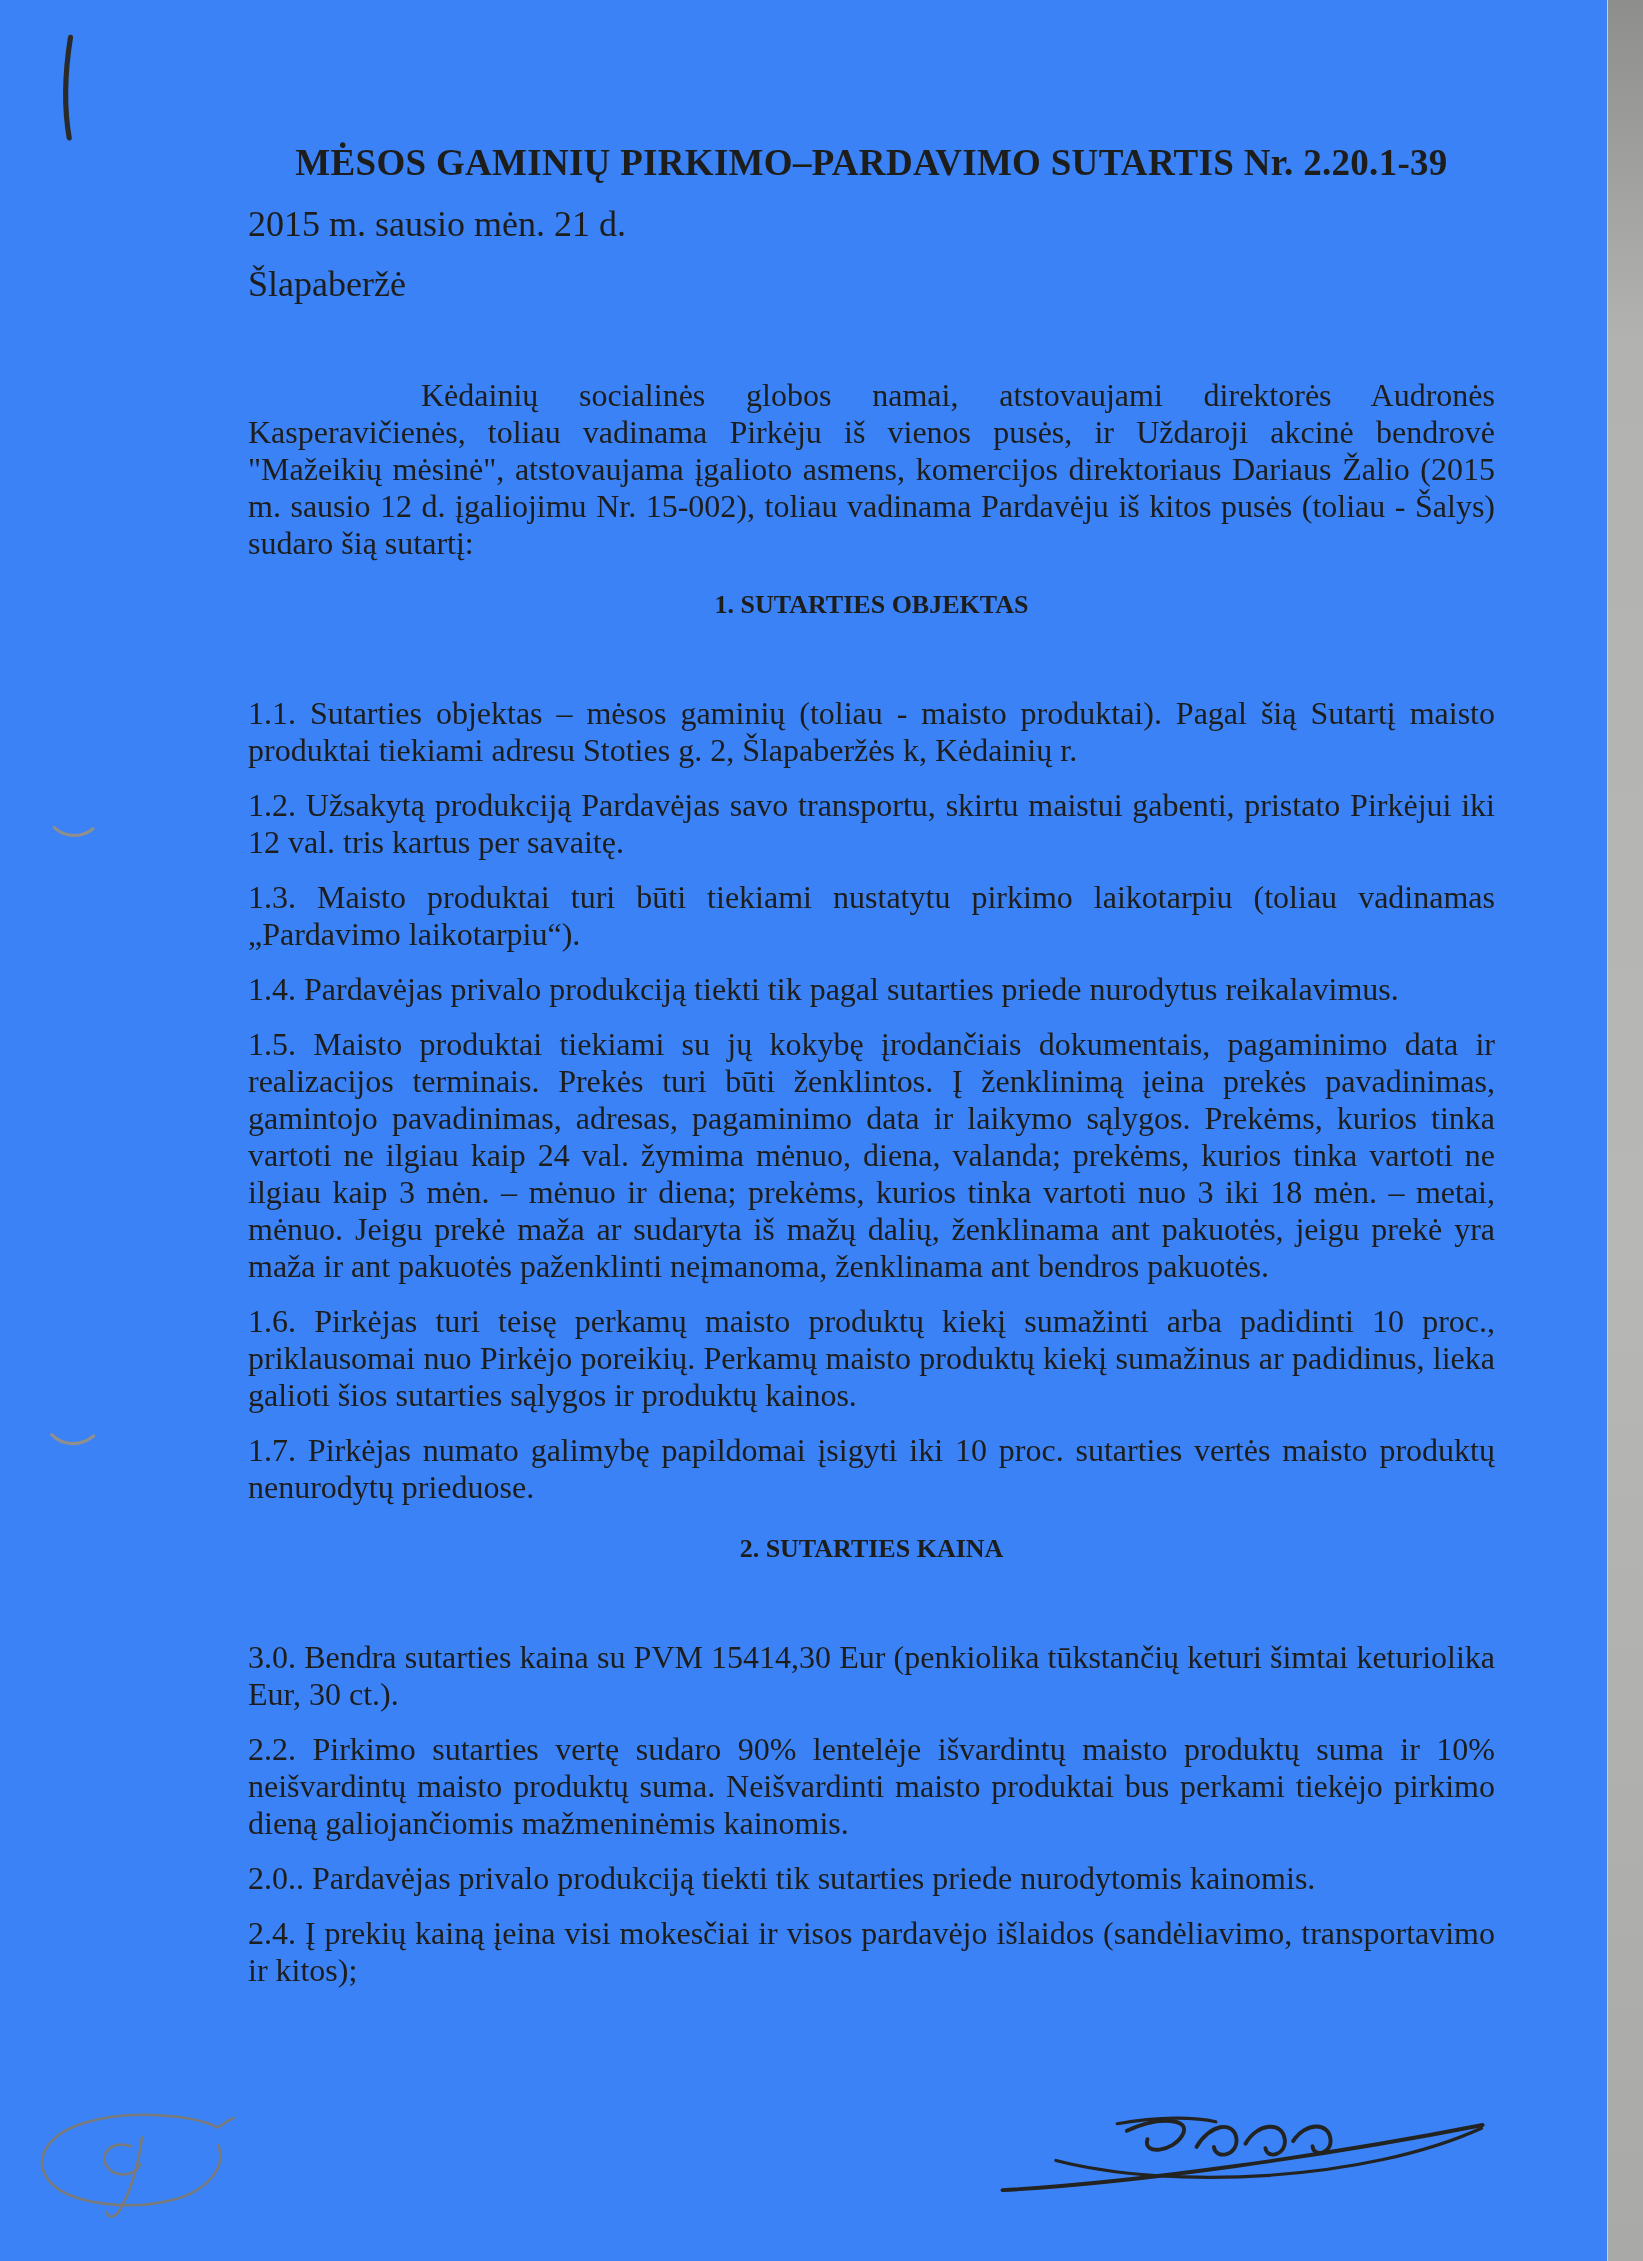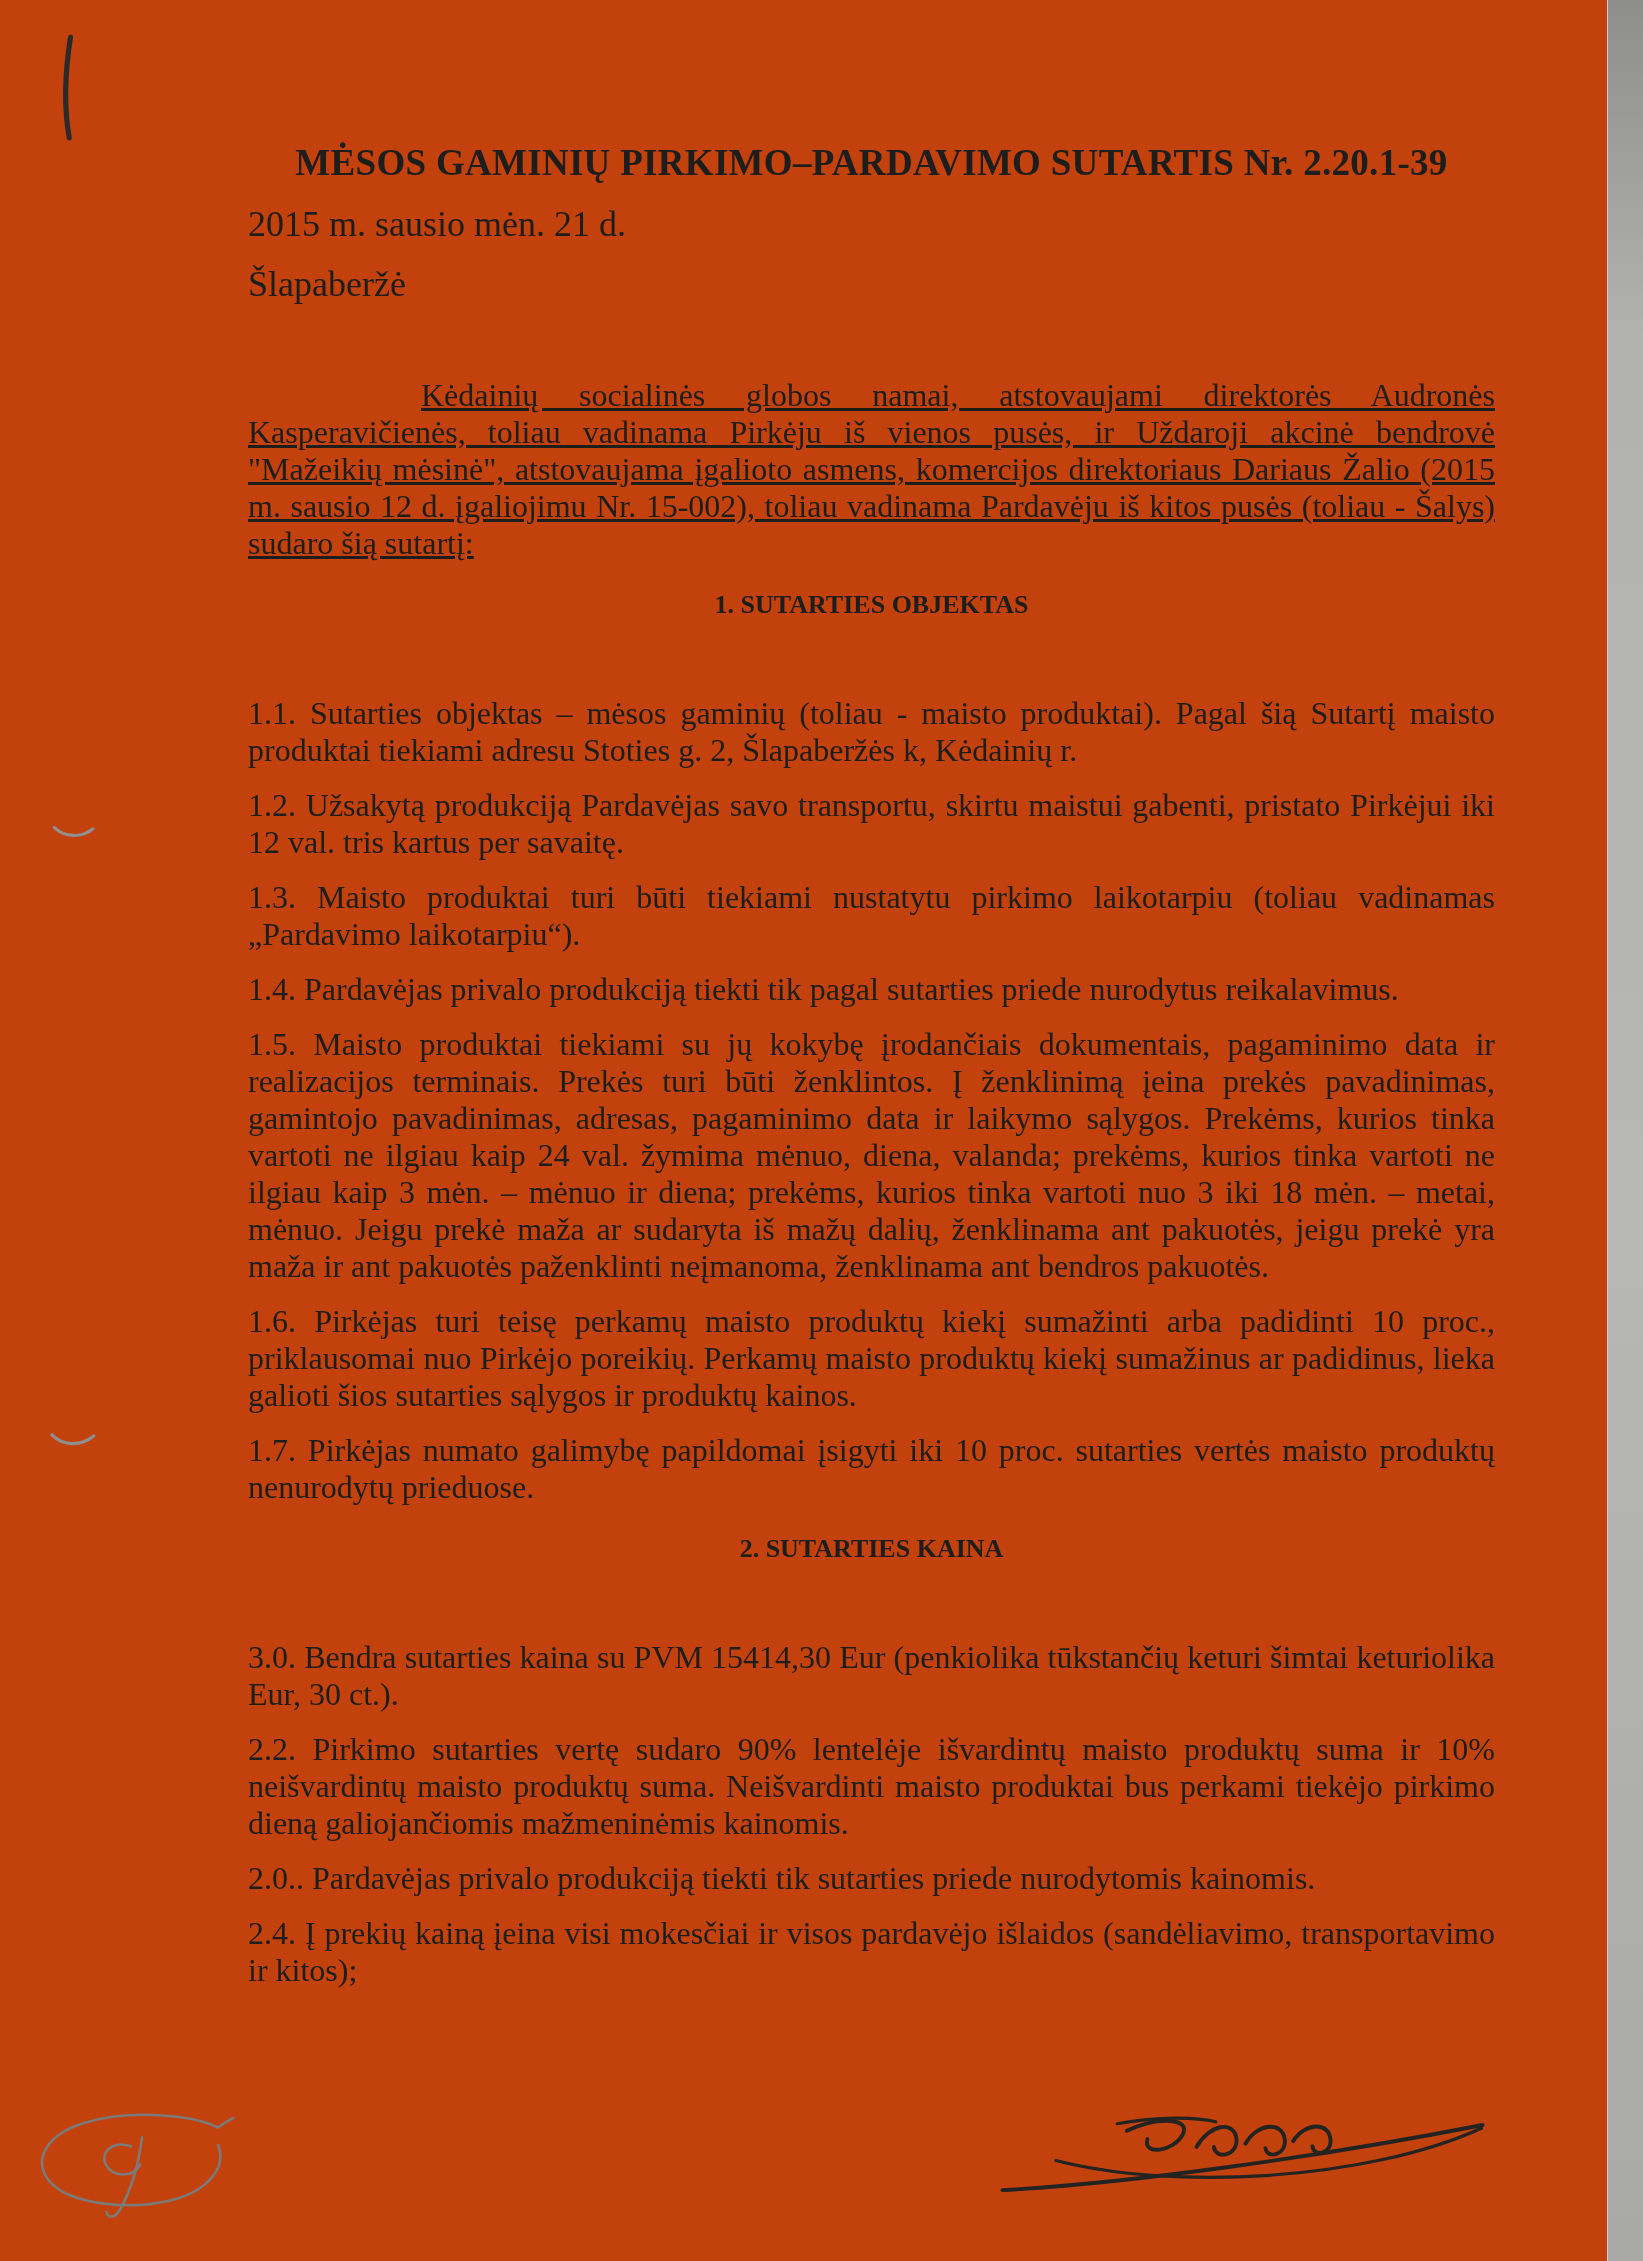--- a/index.html
+++ b/index.html
@@ -1,21 +1,21 @@
 <!DOCTYPE html>
 <html style="font-size:10.3px"><head>
 <meta charset="utf-8">
 <style>
   * { box-sizing: border-box; }
   html, body { margin: 0; padding: 0; background: #e9e9e7; }
   .page {
     position: relative;
     width: 1644px;
     height: 2261px;
-    background: #c2410c;
+    background: #3b82f6;
     overflow: hidden;
     font-family: "Liberation Serif", "DejaVu Serif", serif;
     color: #1d1d1b;
   }
   .scan-edge {
     position: absolute;
     top: 0; right: 0;
     width: 37px; height: 100%;
     background: linear-gradient(to bottom, #8e8e8c, #b2b2b0 15%, #b7b7b5 55%, #a9a9a7);
     border-left: 1.3px solid #cfcfcd;
@@ -49,21 +49,20 @@
   p.place { margin-bottom: 74px; }
   p.body {
     font-size: 32px;
     line-height: 37px;
     text-align: justify;
     margin: 0 0 18px 0;
   }
   p.preamble {
     text-indent: 173px;
     margin-bottom: 0;
-    text-decoration: underline;
   }
   h2.section {
     font-size: 26px;
     line-height: 39px;
     font-weight: bold;
     text-align: center;
     margin: 23px 0 71px 0;
   }
 </style>
 </head>

